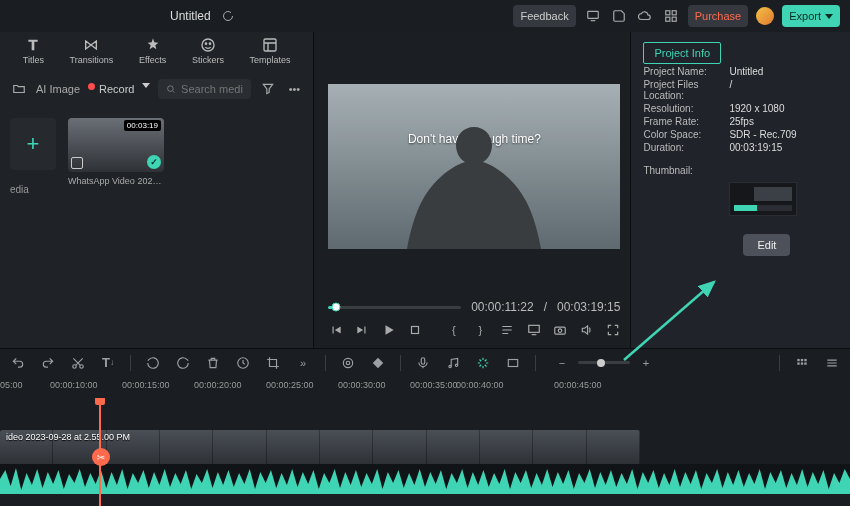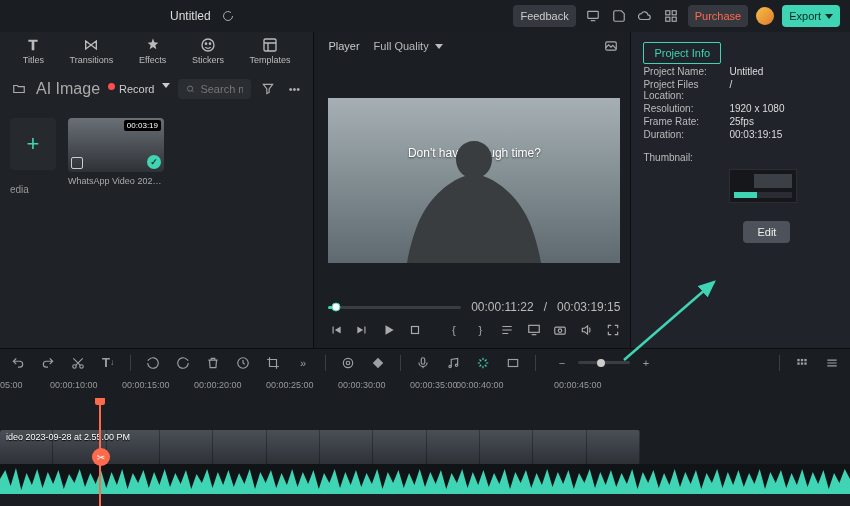--- a/index.html
+++ b/index.html
@@ -184,21 +184,21 @@
           </svg>
           <span>Templates</span>
         </div>
     </div>
     <div class="left-toolbar">
       <span class="left-icn">
           <svg viewBox="0 0 24 24" width="14" height="14" fill="none" stroke="currentColor" stroke-width="2">
             <path d="M3 6h6l2 2h10v10H3z"></path>
           </svg>
         </span>
-      <span class="left-icn" style="width:auto;font-size:16px;">AI Image</span>
+      <span class="left-icn" style="width:auto;font-size:11px;">AI Image</span>
       <span class="rec">
           <span class="rec-dot"></span>
           <span>Record</span>
           <span class="chev-down" style="margin-left:3px"></span>
         </span>
       <div class="search">
         <svg viewBox="0 0 24 24" width="12" height="12" fill="none" stroke="currentColor" stroke-width="2">
             <circle cx="11" cy="11" r="7"></circle>
             <path d="M21 21l-4-4"></path>
           </svg>
@@ -221,33 +221,20 @@
           <span class="dur">00:03:19</span>
           <span class="tl"></span>
           <span class="check">✓</span>
         </div>
         <div class="media-label">WhatsApp Video 202…</div>
       </div>
     </div>
   </div>
 
   <div class="center">
-    <div class="player-bar">
-      <span class="lbl">Player</span>
-      <span class="quality">
-          <span>Full Quality</span>
-          <span class="chev-down"></span>
-        </span>
-      <span class="aspect">
-          <svg viewBox="0 0 24 24" width="14" height="14" fill="none" stroke="currentColor" stroke-width="2">
-            <rect x="3" y="5" width="18" height="14" rx="2"></rect>
-            <path d="M3 15l5-5 4 4 3-3 6 6"></path>
-          </svg>
-        </span>
-    </div>
     <div class="viewport">
       <div class="frame">
         <div class="overlay-text">Don't have enough time?</div>
         <div class="silhouette">
           <svg viewBox="0 0 150 130">
               <path fill="#3a3d3f" d="M75 8c10 0 18 8 18 18 0 8-4 14-9 17 18 6 38 24 48 50 4 10 8 25 10 37H8c2-12 6-27 10-37 10-26 30-44 48-50-5-3-9-9-9-17C57 16 65 8 75 8z"></path>
             </svg>
         </div>
       </div>
     </div>
@@ -324,20 +311,24 @@
         <span class="k">Project Files Location:</span>
         <span class="v">/</span>
       </div>
     <div class="info-row">
         <span class="k">Resolution:</span>
         <span class="v">1920 x 1080</span>
       </div>
     <div class="info-row">
         <span class="k">Frame Rate:</span>
         <span class="v">25fps</span>
+      </div>
+    <div class="info-row">
+        <span class="k">Color Space:</span>
+        <span class="v">SDR - Rec.709</span>
       </div>
     <div class="info-row">
         <span class="k">Duration:</span>
         <span class="v">00:03:19:15</span>
       </div>
     <div class="info-row" style="margin-top:12px">
         <span class="k">Thumbnail:</span>
       </div>
     <div class="thumb-mini"></div>
     <button class="edit-btn">Edit</button>

